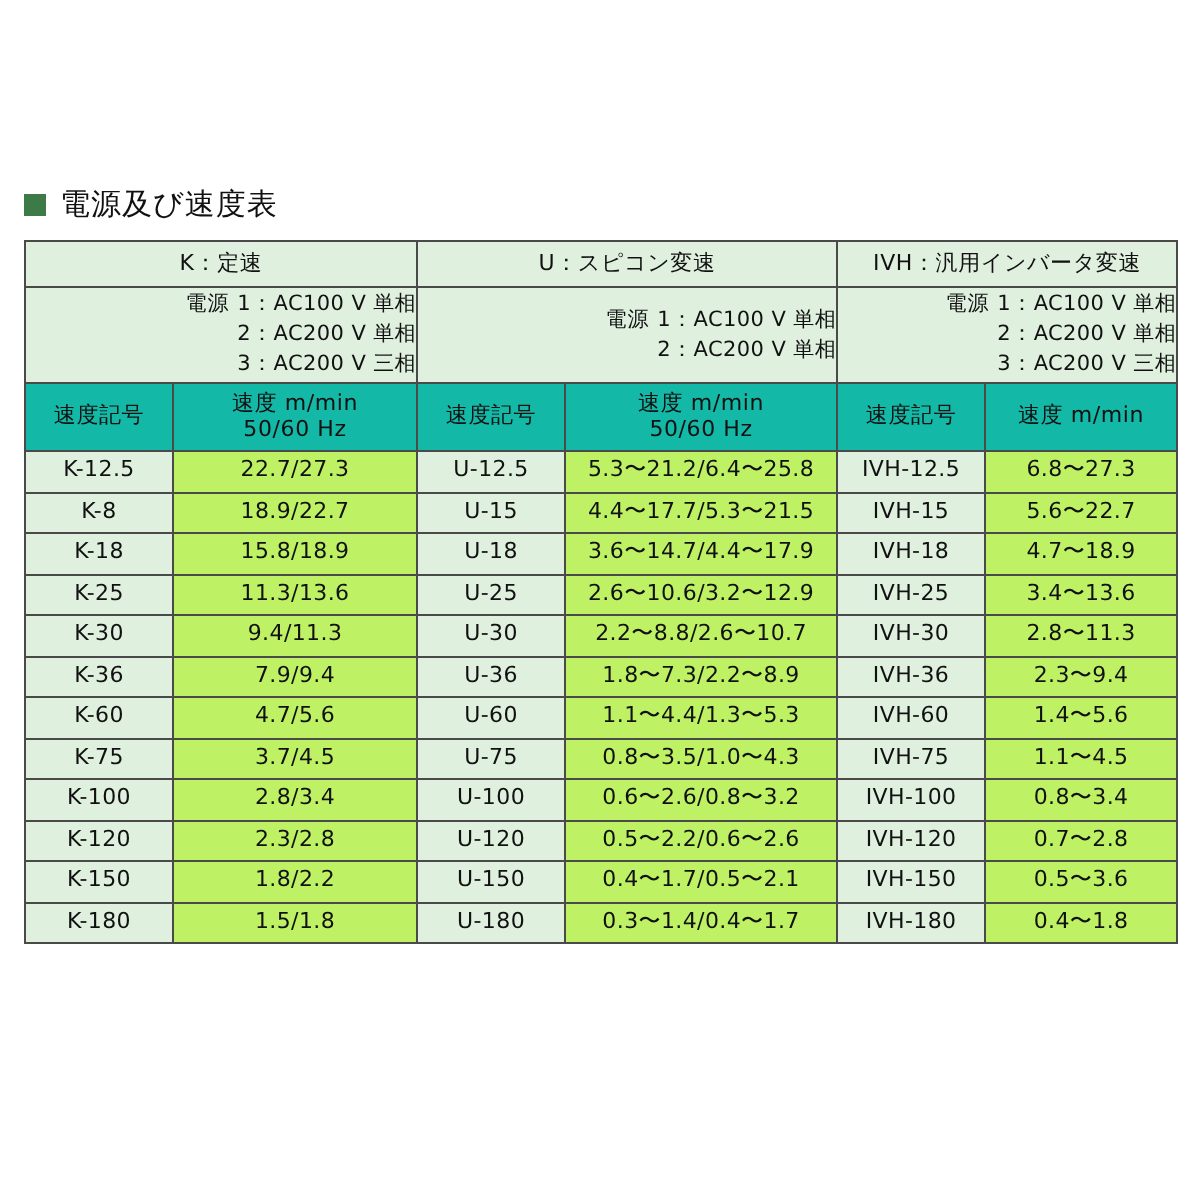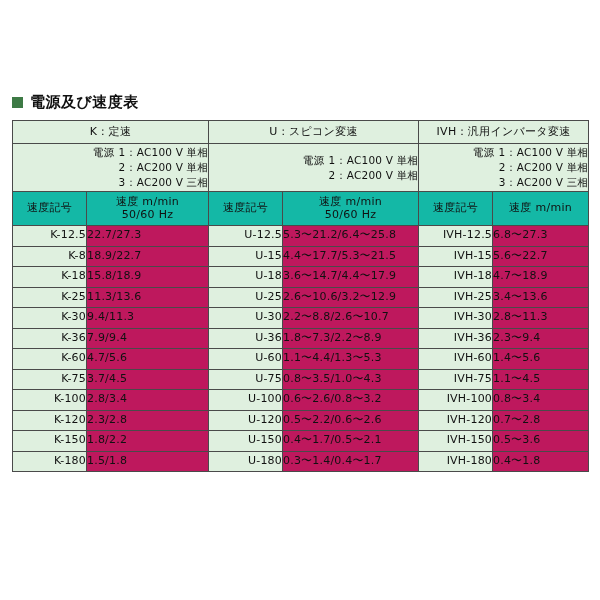--- a/index.html
+++ b/index.html
@@ -32,21 +32,21 @@
     gap: 7px;
   }
   .title-marker {
     width: 11px;
     height: 11px;
     background: #3d7a45;
     display: inline-block;
   }
   .title-text {
     font-size: 15px;
-    font-weight: bold;
+    font-weight: normal;
     letter-spacing: 0.5px;
     color: #111;
     line-height: 1;
   }
 
   
   .table-wrap {
     position: absolute;
     left: 12px;
     top: 120px;
@@ -98,27 +98,28 @@
     font-size: 11.5px;
     letter-spacing: 0.3px;
   }
   .sub-head .l1 { display: block; }
   .sub-head .l2 { display: block; }
 
   td.code {
     background: #dff0df;
     font-weight: bold;
     font-size: 11.5px;
-    text-align: right;
+    text-align: center;
     padding-left: 7px;
     height: 19.5px;
     letter-spacing: 0.2px;
   }
   td.val {
-    background: #be185d;
+    background: #bef264;
+    text-align: center;
     font-size: 11px;
     height: 19.5px;
     letter-spacing: 0.2px;
     white-space: nowrap;
   }
 
   
   col.c-code { width: 74px; }
   col.c-val  { width: 122px; }
   col.c-code2{ width: 74px; }

